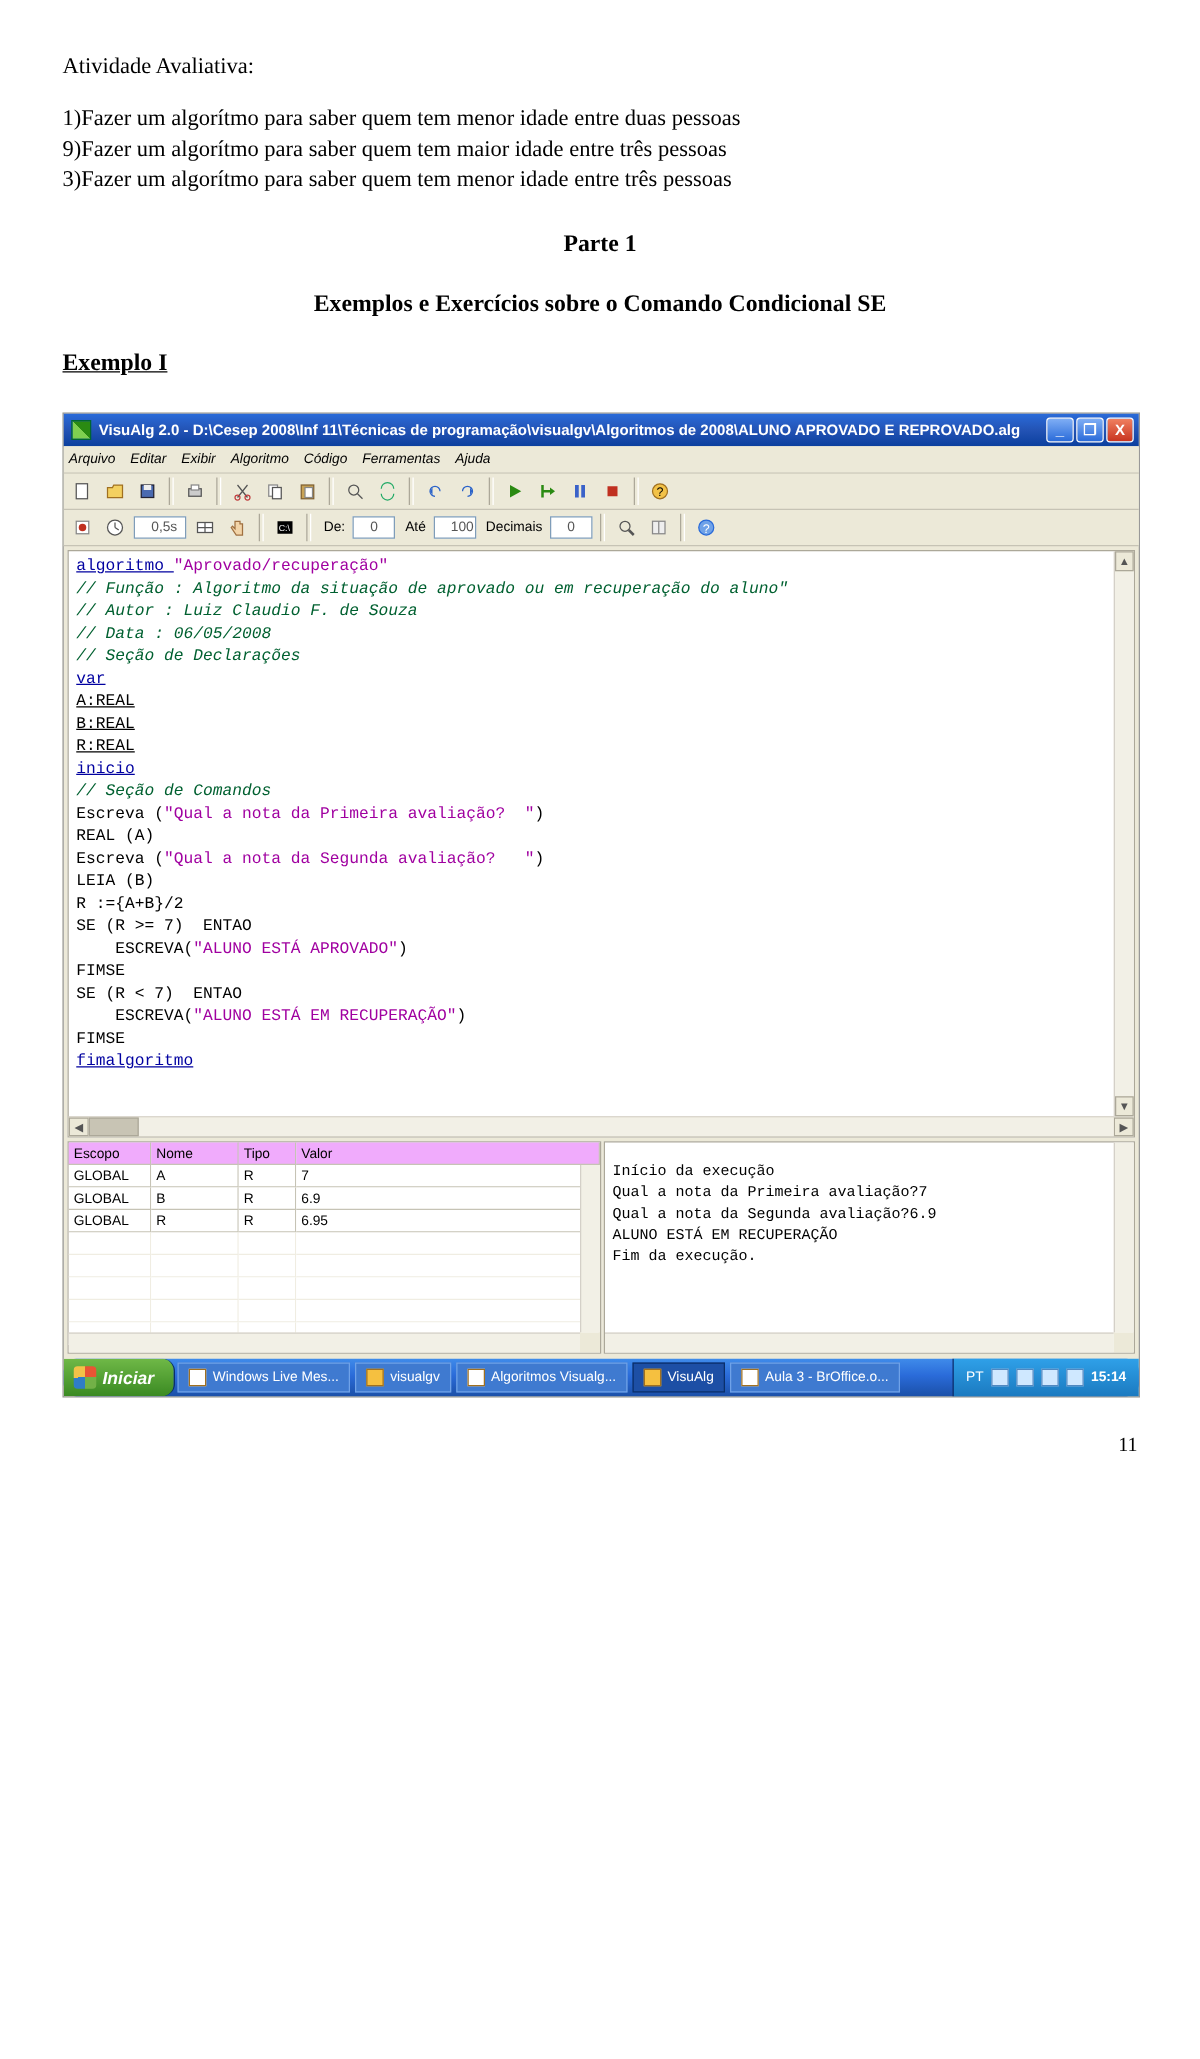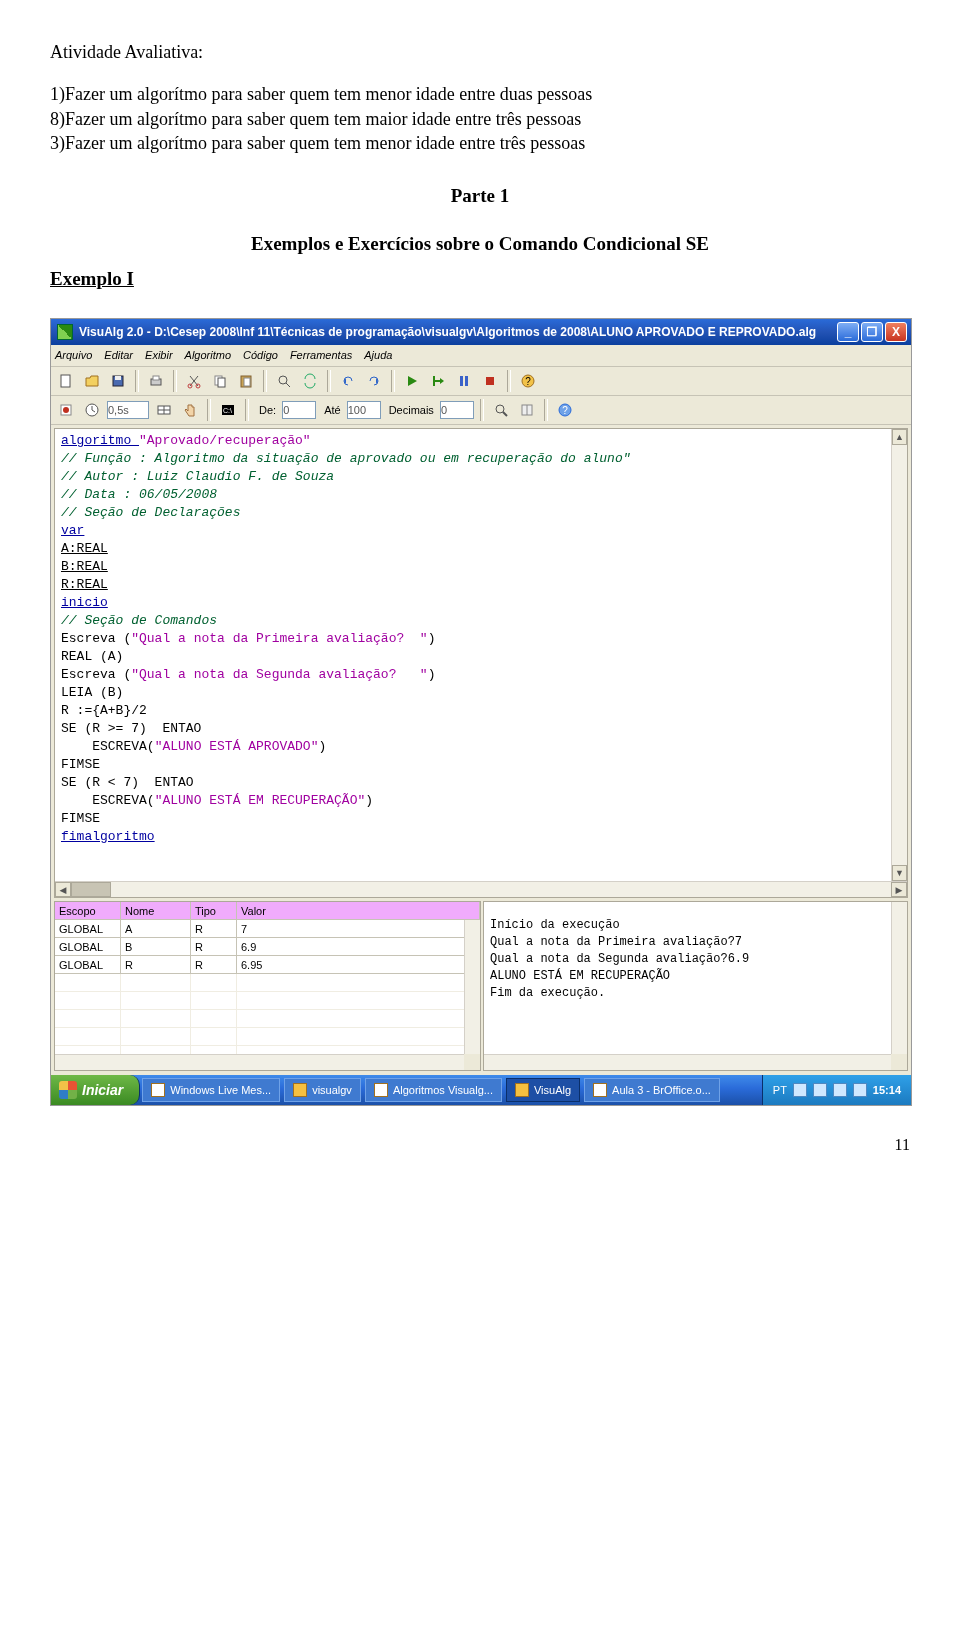--- a/index.html
+++ b/index.html
@@ -9,21 +9,21 @@
     font-family: "Times New Roman", Times, serif;
     font-size: 18px;
     line-height: 1.35;
     background: #fff;
     color: #000;
     width: 960px;
   }
   .doc-heading { margin: 0 0 18px 0; }
   .doc-list { margin: 0 0 28px 0; }
   .part-title { text-align: center; font-weight: bold; margin: 12px 0 22px 0; font-size: 19px; }
-  .exercises-title { text-align: center; font-weight: bold; margin: 0 0 10px 0; font-size: 19px; }
+  .exercises-title { text-align: center; font-weight: bold; margin: 0 0 22px 0; font-size: 19px; }
   .example-title { font-weight: bold; text-decoration: underline; font-size: 19px; margin: 0 0 26px 0; }
   .page-number { text-align: right; font-size: 16px; margin-top: 28px; }
 
   
   .screenshot {
     width: 862px;
     border: 1px solid #999;
     font-family: Tahoma, Geneva, sans-serif;
     font-size: 11px;
     color: #000;
@@ -81,21 +81,21 @@
   .tb-btn {
     width: 22px; height: 22px;
     border: 1px solid #ece9d8;
     background: #ece9d8;
     display: inline-flex; align-items: center; justify-content: center;
   }
   .tb-btn svg { display:block; }
   .tb-sep { width: 4px; height: 22px; border-left: 1px solid #aca899; border-right: 1px solid #fff; margin: 0 2px; }
   .tb-input {
     height: 18px; font-size: 11px;
-    background: #fff; border: 1px solid #7f9db9; padding: 0 0;
+    background: #fff; border: 1px solid #7f9db9; padding: 0 13px;
     display: inline-flex; align-items: center; color: #555;
   }
   .tb-label { color: #000; margin: 0 2px 0 4px; }
 
   
   .editor-wrapper {
     background: #fff;
     border: 1px solid #aca899;
     margin: 3px;
     height: 470px;
@@ -212,21 +212,21 @@
   }
   .tray-ic { width:14px;height:14px;background:#cfe8ff;border:1px solid #5088c0;}
   .clock { font-weight:bold;text-align:right; }
 </style>
 </head>
 <body>
 
 <div class="doc-heading">Atividade Avaliativa:</div>
 <div class="doc-list">
   <div>1)Fazer um algorítmo para saber quem tem menor idade entre duas pessoas</div>
-  <div>8)Fazer um algorítmo para saber quem tem maior idade entre três pessoas</div>
+  <div>9)Fazer um algorítmo para saber quem tem maior idade entre três pessoas</div>
   <div>3)Fazer um algorítmo para saber quem tem menor idade entre três pessoas</div>
 </div>
 <div class="part-title">Parte 1</div>
 <div class="exercises-title">Exemplos e Exercícios sobre o Comando Condicional SE</div>
 <div class="example-title">Exemplo I</div>
 
 <div class="screenshot">
 
   <div class="titlebar">
     <div class="app-icon"></div>

